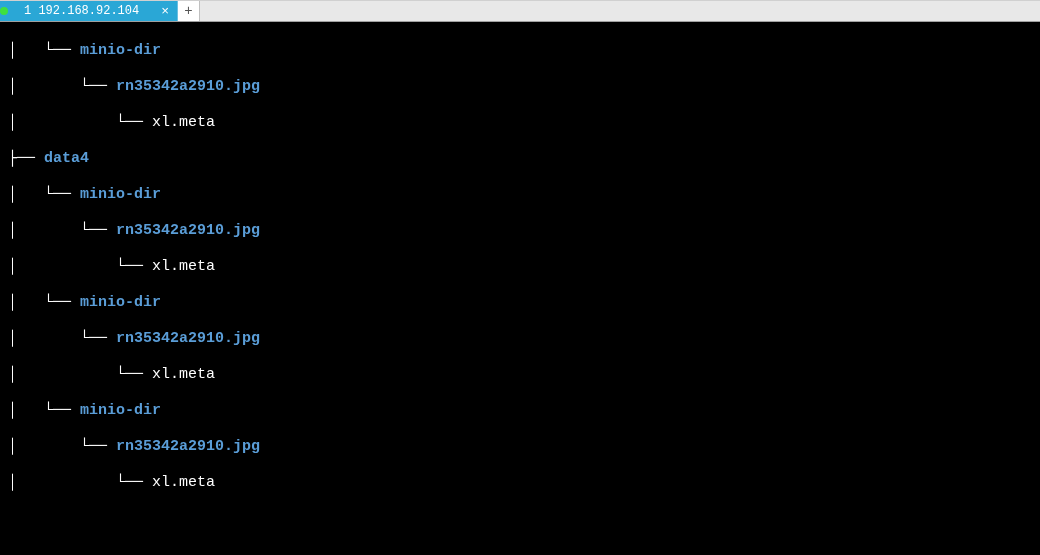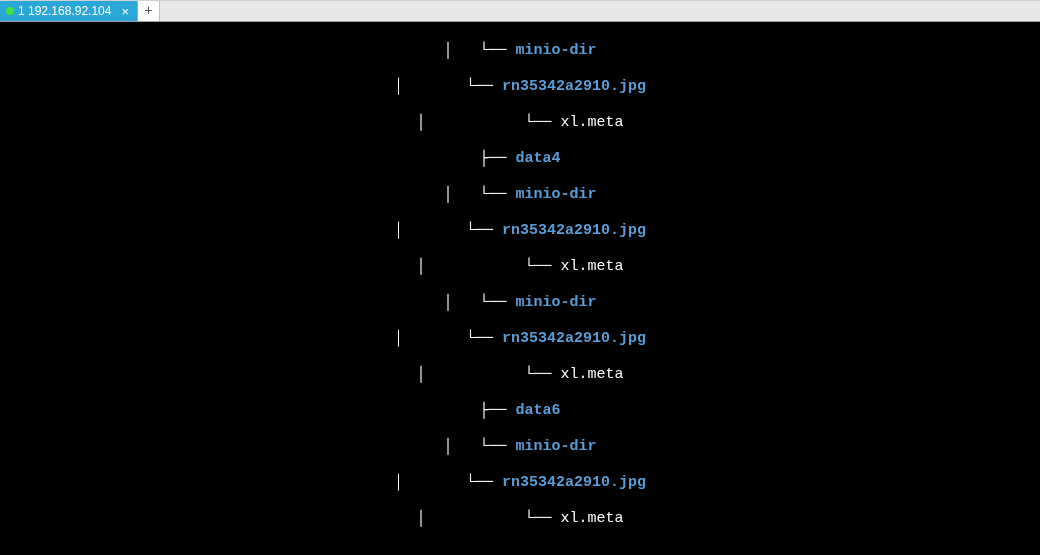--- a/index.html
+++ b/index.html
@@ -17,24 +17,24 @@
       border-bottom: 1px solid #a0a0a0;
       display: flex;
       align-items: stretch;
       border-top: 1px solid #d0d0d0;
     }
     .tab {
       background: #2aa7d6;
       color: #fff;
       display: flex;
       align-items: center;
-      padding: 0 8px 0 6px;
+      padding: 0 8px 0 0;
       font-size: 12px;
-      font-family: Liberation Sans, sans-serif;
-      gap: 4px;
+      font-family: Liberation Mono, monospace;
+      gap: 16px;
       border-right: 1px solid #6cbfe0;
     }
     .tab .dot {
       width: 8px;
       height: 8px;
       background: #3fe03f;
       border-radius: 50%;
     }
     .tab .close {
       margin-left: 6px;
@@ -52,21 +52,21 @@
       border-right: 1px solid #c0c0c0;
     }
     .terminal {
       background: #000;
       color: #fefefe;
       padding: 2px 8px 8px 8px;
       line-height: 18px;
       white-space: pre;
     }
     .dir { color: #5a9dd7; font-weight: bold; }
-    .line { display: block; text-align: center; }
+    .line { display: block; }
   </style>
 </head>
 <body>
 
 <div class="tab-bar">
   <div class="tab">
     <span class="dot"></span>
     <span>1 192.168.92.104</span>
     <span class="close">×</span>
   </div>
@@ -79,21 +79,20 @@
 <span class="line"><span>│   </span><span>└── </span><span class="dir">minio-dir</span></span>
 <span class="line"><span>│   </span><span>    </span><span>└── </span><span class="dir">rn35342a2910.jpg</span></span>
 <span class="line"><span>│   </span><span>    </span><span>    </span><span>└── </span><span>xl.meta</span></span>
 <span class="line"><span>├── </span><span class="dir">data4</span></span>
 <span class="line"><span>│   </span><span>└── </span><span class="dir">minio-dir</span></span>
 <span class="line"><span>│   </span><span>    </span><span>└── </span><span class="dir">rn35342a2910.jpg</span></span>
 <span class="line"><span>│   </span><span>    </span><span>    </span><span>└── </span><span>xl.meta</span></span>
 <span class="line"><span>│   </span><span>└── </span><span class="dir">minio-dir</span></span>
 <span class="line"><span>│   </span><span>    </span><span>└── </span><span class="dir">rn35342a2910.jpg</span></span>
 <span class="line"><span>│   </span><span>    </span><span>    </span><span>└── </span><span>xl.meta</span></span>
-<span class="line"><span>├── </span><span class="dir">data6</span></span>
 <span class="line"><span>│   </span><span>└── </span><span class="dir">minio-dir</span></span>
 <span class="line"><span>│   </span><span>    </span><span>└── </span><span class="dir">rn35342a2910.jpg</span></span>
 <span class="line"><span>│   </span><span>    </span><span>    </span><span>└── </span><span>xl.meta</span></span>
 
 
 
 
 
 
 

